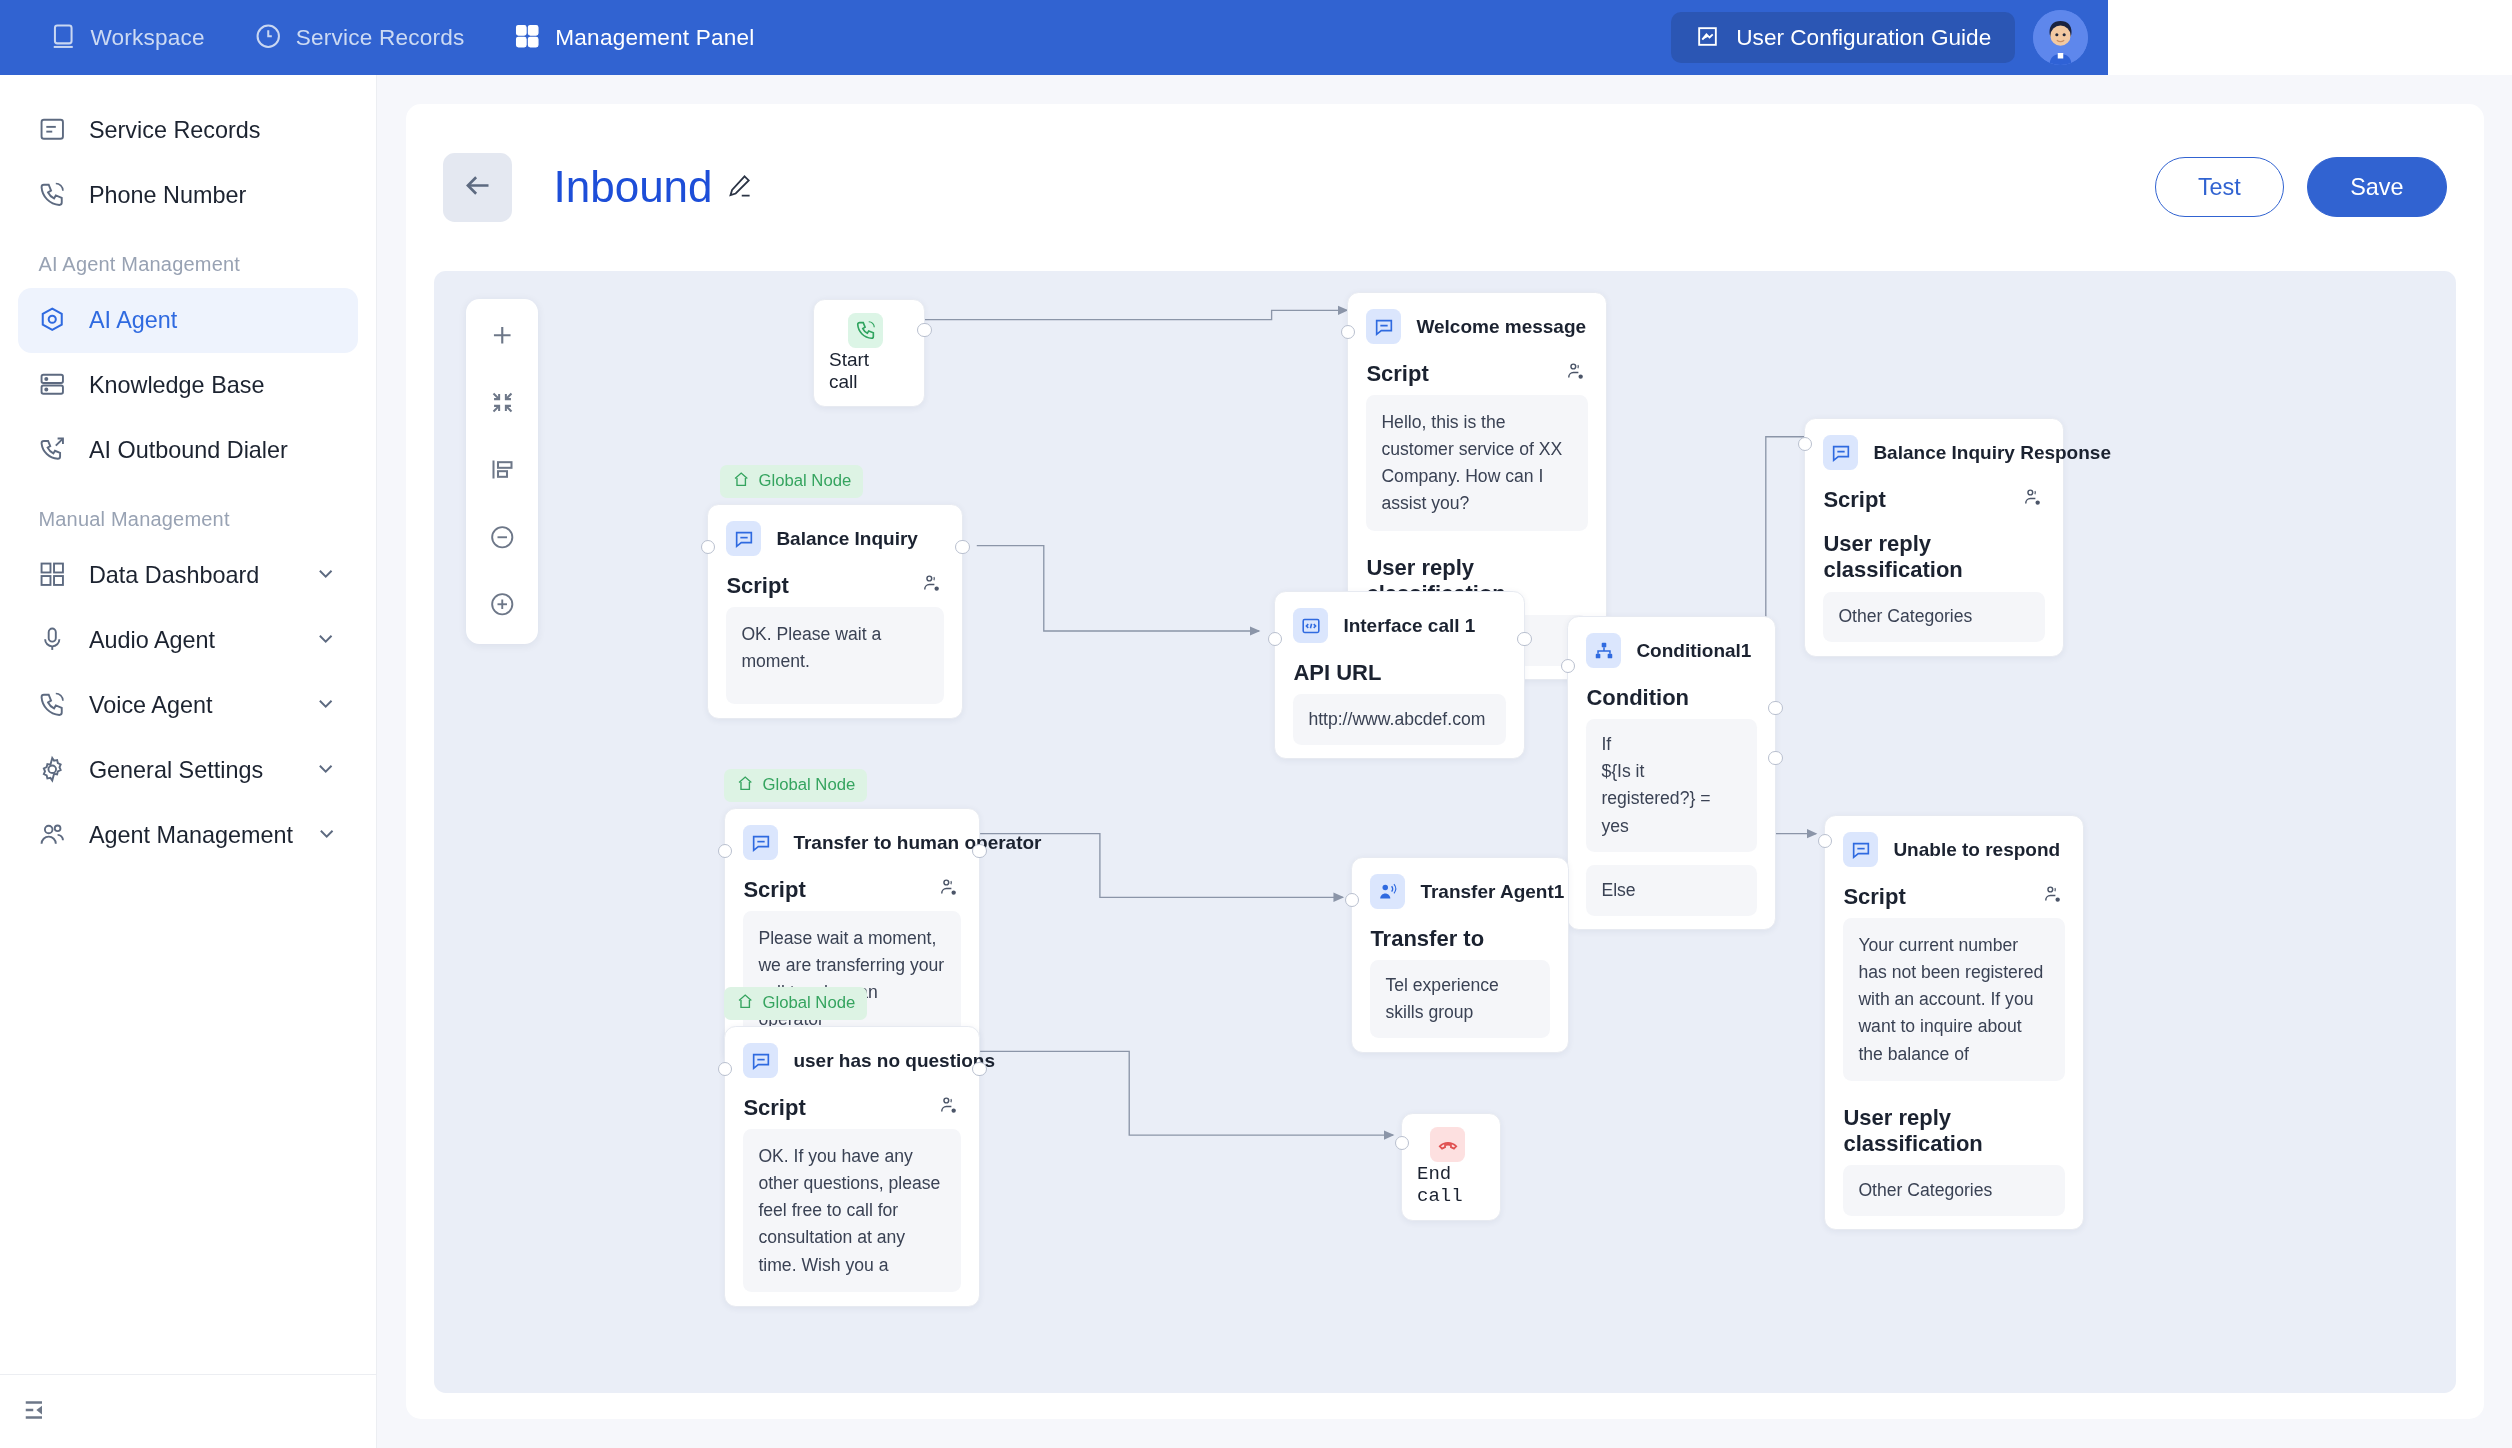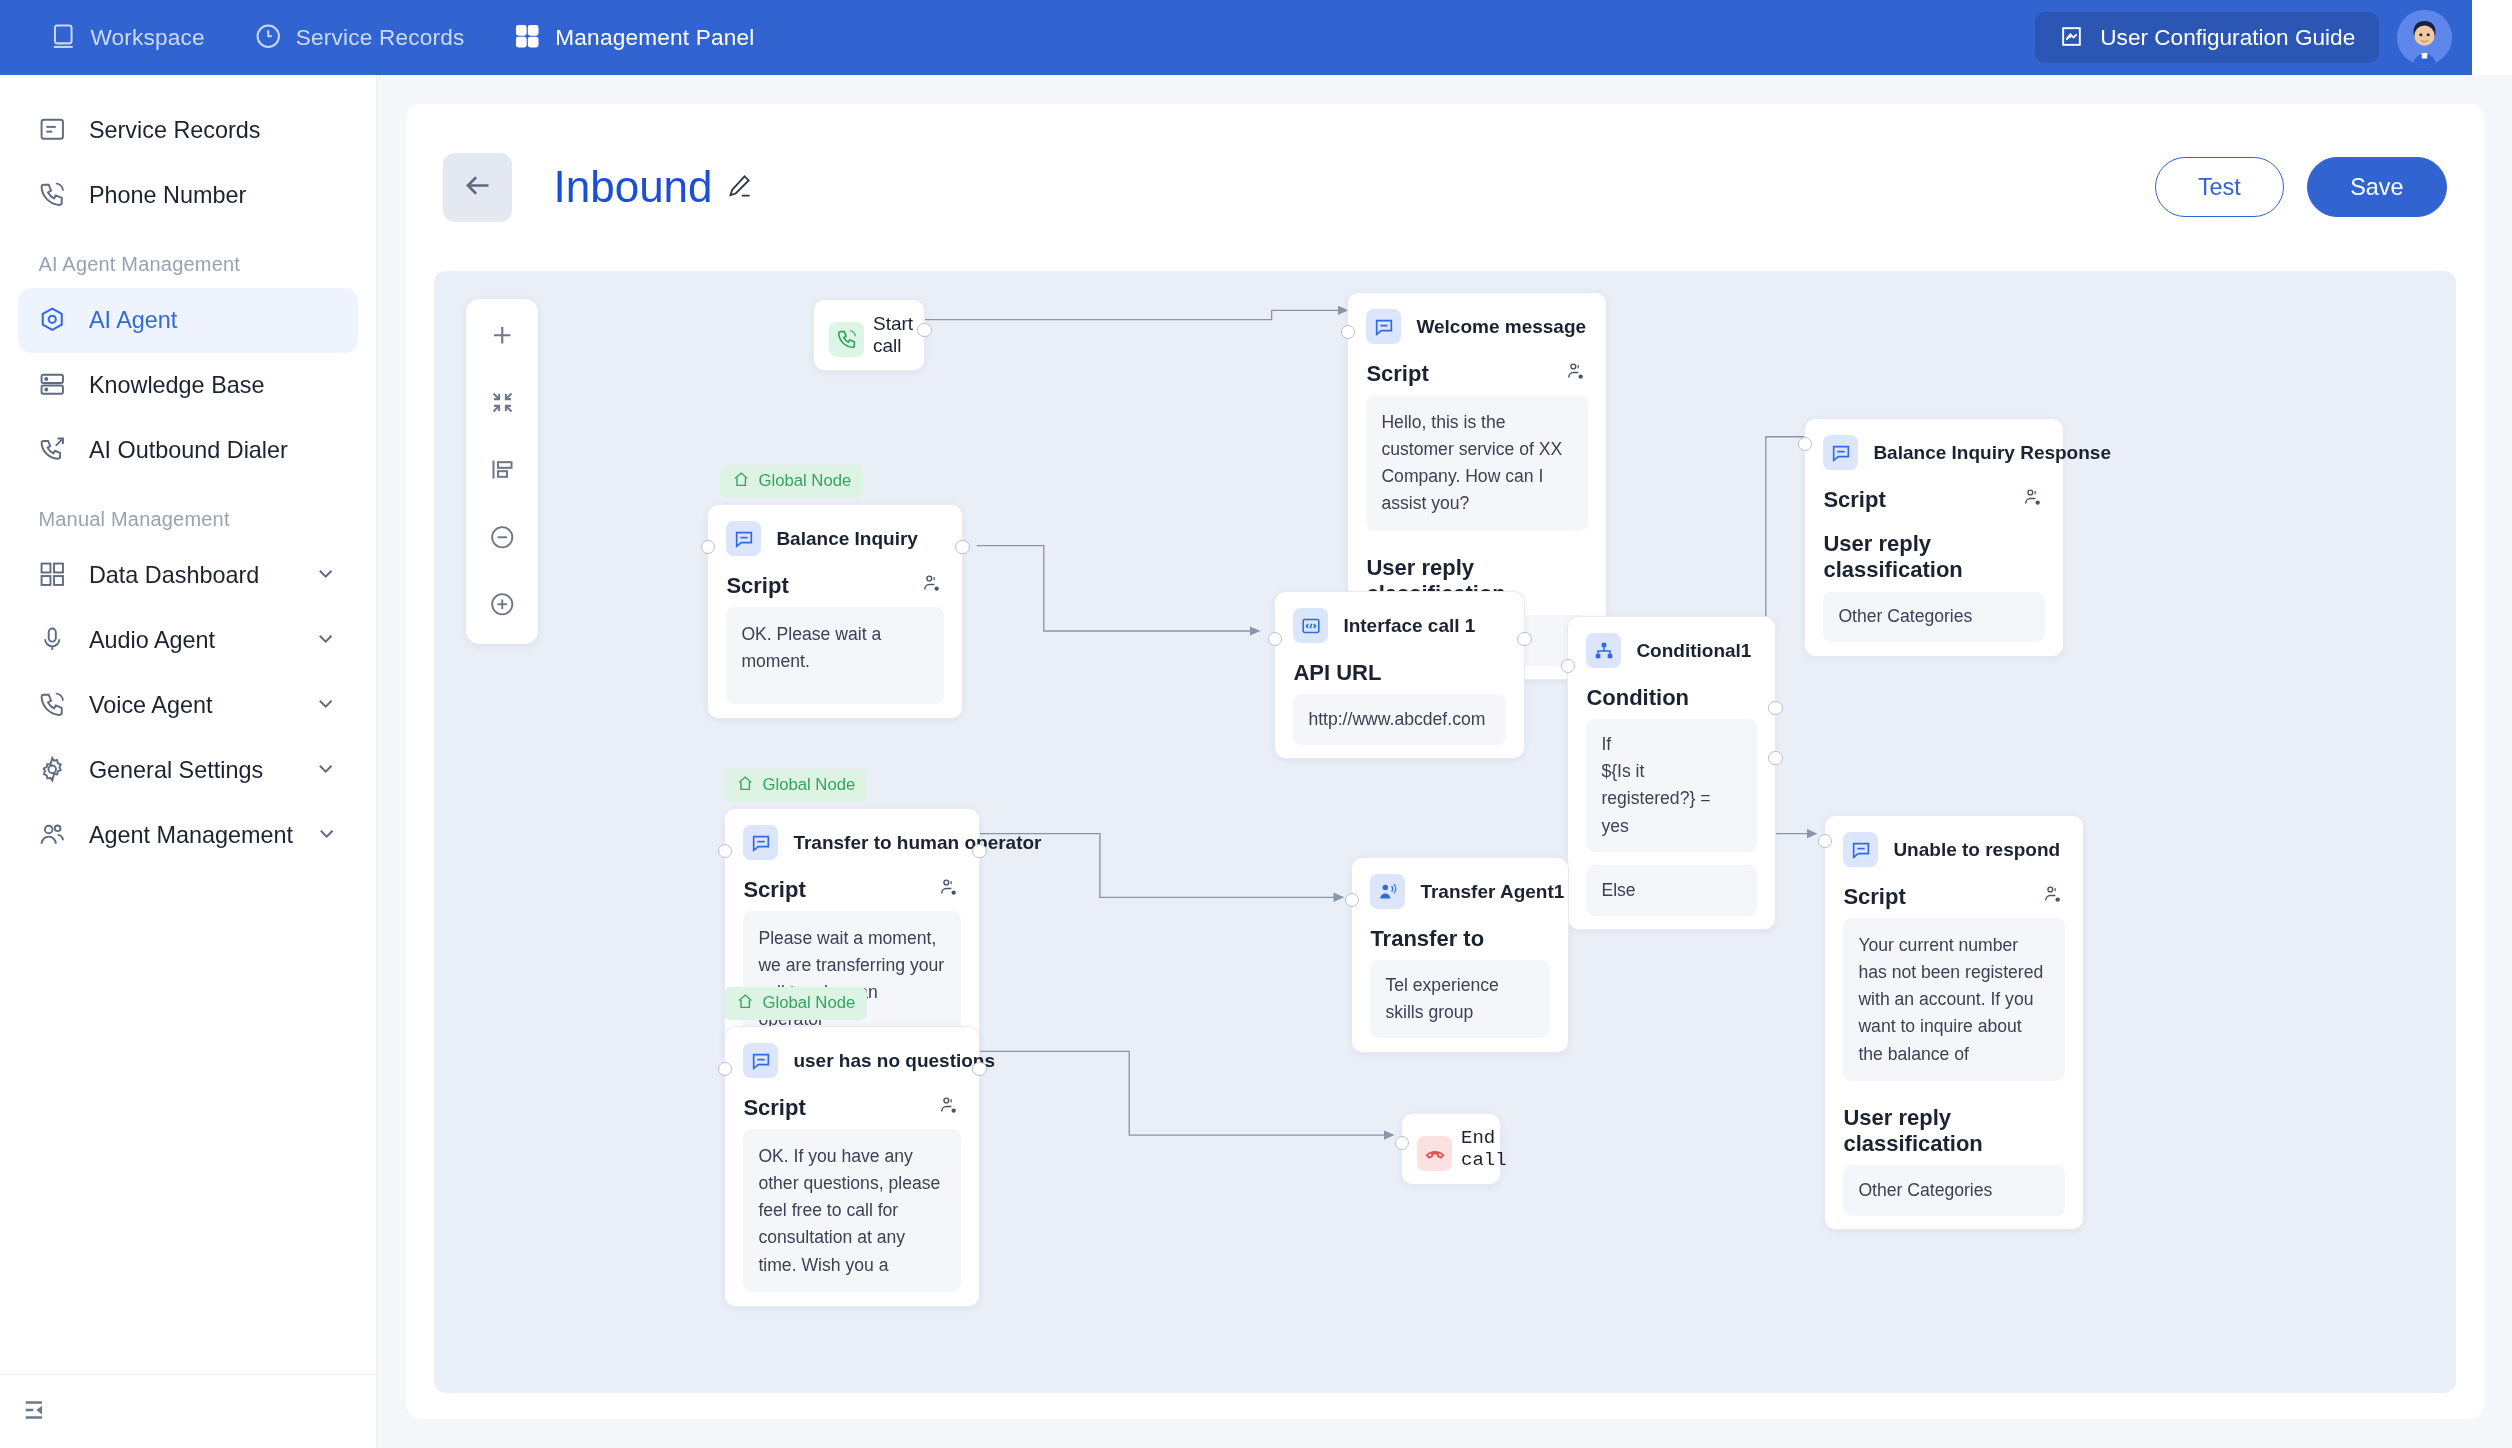--- a/index.html
+++ b/index.html
@@ -4,21 +4,21 @@
 <style>
   * { box-sizing: border-box; margin: 0; padding: 0; }
   html, body {
     width: 2512px; height: 1449px;
     font-family: "Liberation Sans", sans-serif;
     background: #ffffff; overflow: hidden;
   }
 
   
   .topbar {
-    position: absolute; top: 0; left: 0; width: 2472px; height: 75px;
+    position: absolute; top: 0; left: 0; width: 2108px; height: 75px;
     background: #3163d1; display: flex; align-items: center; padding: 0 20px;
   }
   .topnav { display: flex; align-items: center; gap: 49px; margin-left: 28.5px; }
   .topnav-item { display: flex; align-items: center; gap: 13.4px; cursor: pointer; }
   .topnav-item .tn-label { font-size: 22.6px; color: #ccdaf3; letter-spacing: 0.2px; }
   .topnav-item.active .tn-label { color: #ffffff; }
   .topnav-item.active svg { stroke: #ffffff; }
   .topbar-right { margin-left: auto; display: flex; align-items: center; gap: 18.4px; }
   .guide-btn {
     display: flex; align-items: center; gap: 16.7px;
@@ -118,21 +118,21 @@
   .field {
     margin: 0 18.4px 13.4px 18.4px; background: #f5f6f9; border-radius: 8.4px;
     padding: 13.4px 15px; font-size: 17.6px; color: #3a4254; line-height: 1.55;
   }
   .field.tall { min-height: 97px; }
   .field.small { padding: 11.7px 15px; }
 
   .simple-node {
     position: absolute; background: #ffffff; border-radius: 11.7px;
     border: 0.8px solid #e7eaf1; box-shadow: 0 1.7px 6.7px rgba(35,48,80,.06);
-    display: flex; align-items: flex-end; gap: 9px; padding: 13.4px 22px 13.4px 15px;
+    display: flex; align-items: center; gap: 1px; padding: 13.4px 22px 13.4px 15px; flex-direction: column;
   }
   .simple-node .sn-label { font-size: 19px; color: #1b2230; }
 
   .badge-global {
     position: absolute; display: flex; align-items: center; gap: 8.4px;
     background: #ddf3e4; border-radius: 6.7px; padding: 5.9px 11.7px;
   }
   .badge-global .bg-label { font-size: 16.7px; color: #35a45f; }
 
   .port {

